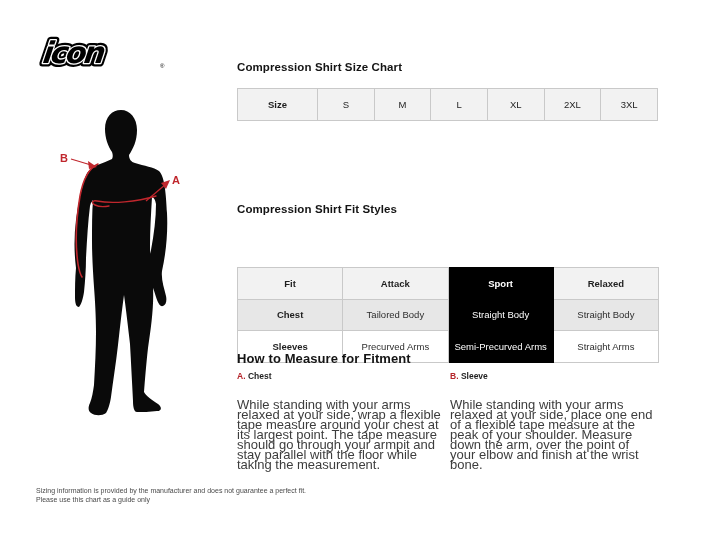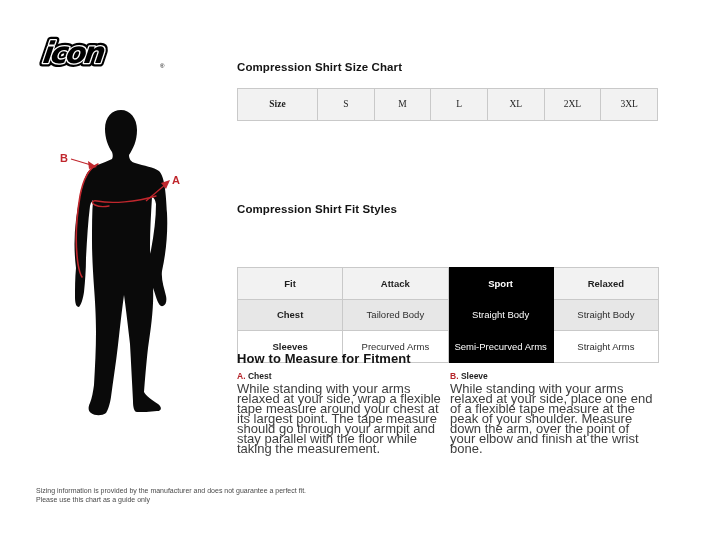--- a/index.html
+++ b/index.html
@@ -15,41 +15,41 @@
   .content { position: absolute; left: 237px; top: 0; width: 421px; }
   .sec-title {
     position: absolute; left: 0; font-weight: bold; color: #141414;
     font-size: 11.5px; letter-spacing: 0.1px; white-space: nowrap;
   }
   #title-size { top: 61px; }
   #title-fit { top: 203px; }
   #title-measure { top: 351px; font-size: 13px; }
 
   table { border-collapse: collapse; table-layout: fixed; width: 421px; position: absolute; left: 0; }
-  #size-table { top: 88px; font-family: Liberation Serif, serif; }
+  #size-table { top: 88px; }
   #fit-table  { top: 230px; margin-top: 37px; }
   th, td {
     border: 1px solid #c9c9c9; height: 31.5px; text-align: center; vertical-align: middle;
     font-size: 9.5px; color: #2e2e2e; padding: 0 2px; overflow: hidden; white-space: nowrap;
   }
   th { font-weight: bold; color: #1f1f1f; }
   td { font-weight: normal; }
   tr.row-a { background: #f2f2f2; }
   tr.row-b { background: #e7e7e7; }
   tr.row-c { background: #ffffff; }
   #size-table col.c-label { width: 80px; }
   #fit-table col { width: 105.25px; }
   .hl { background: #000000 !important; color: #ffffff !important; border-color: #000; }
   th.hl { color: #ffffff; }
 
   .measure-cols { position: absolute; top: 371px; left: 0; width: 421px; }
   .m-col { position: absolute; top: 0; }
   #m-col-a { left: 0; width: 206px; }
   #m-col-b { left: 213px; width: 208px; }
-  .m-head { font-size: 8.5px; font-weight: bold; color: #1f1f1f; margin-bottom: 3px; }
+  .m-head { font-size: 8.5px; font-weight: bold; color: #1f1f1f; margin-bottom: 19px; }
   .m-key { color: #b5242a; }
   .m-body { font-size: 13px; line-height: 10px; color: #3d3d3d; }
 
   .disclaimer {
     position: absolute; left: 36px; top: 487px; font-size: 7px; line-height: 8.5px; color: #4a4a4a;
   }
 </style>
 </head>
 <body>
 

